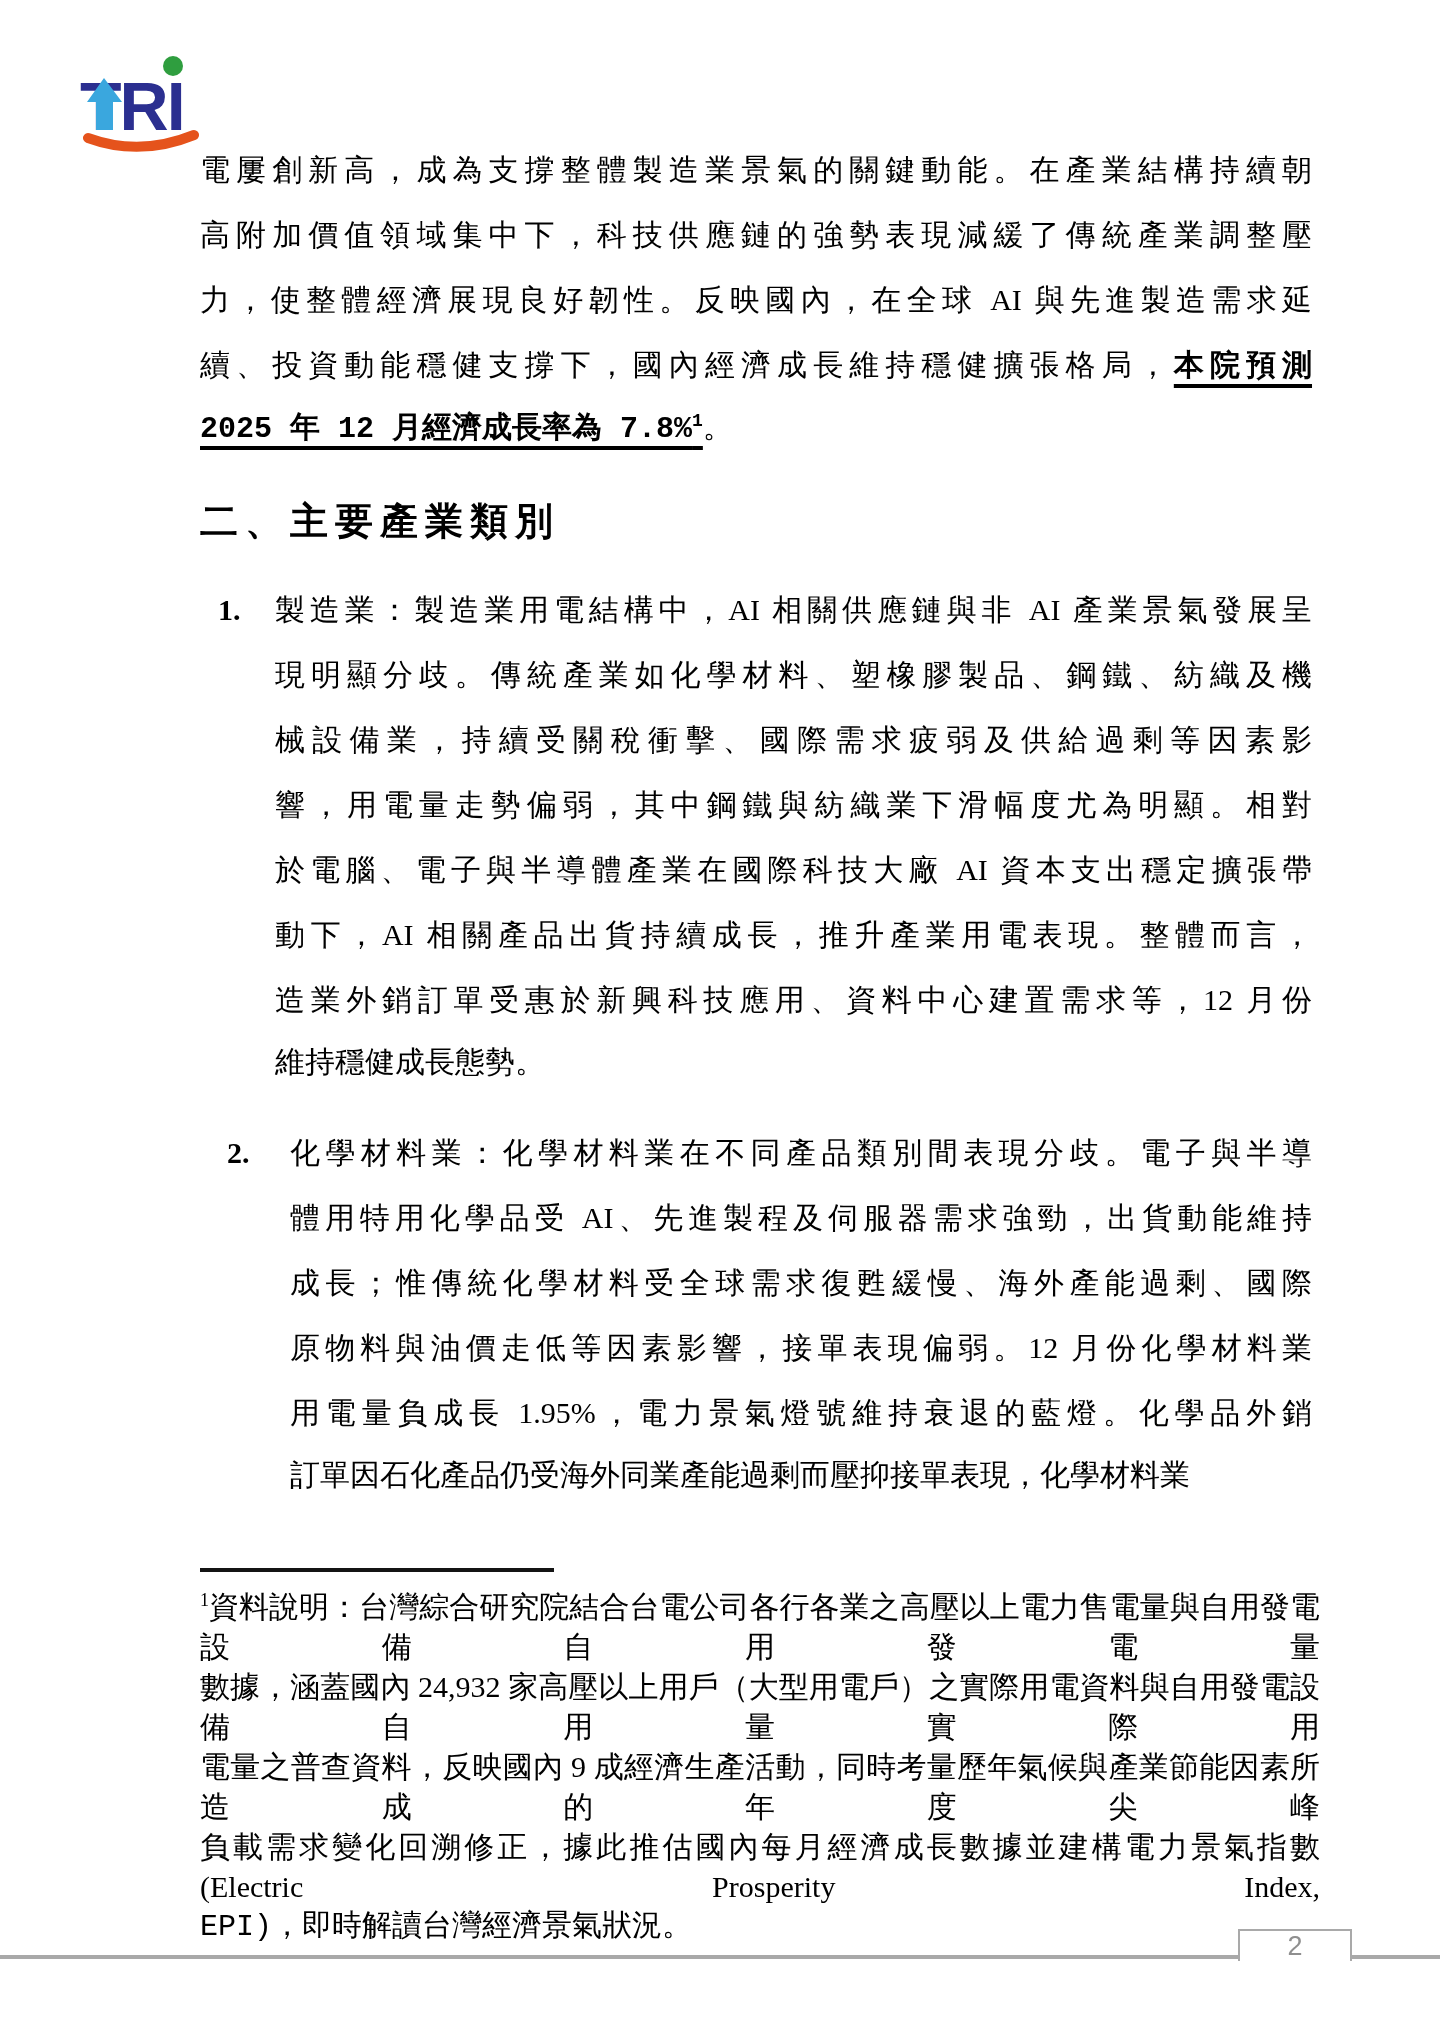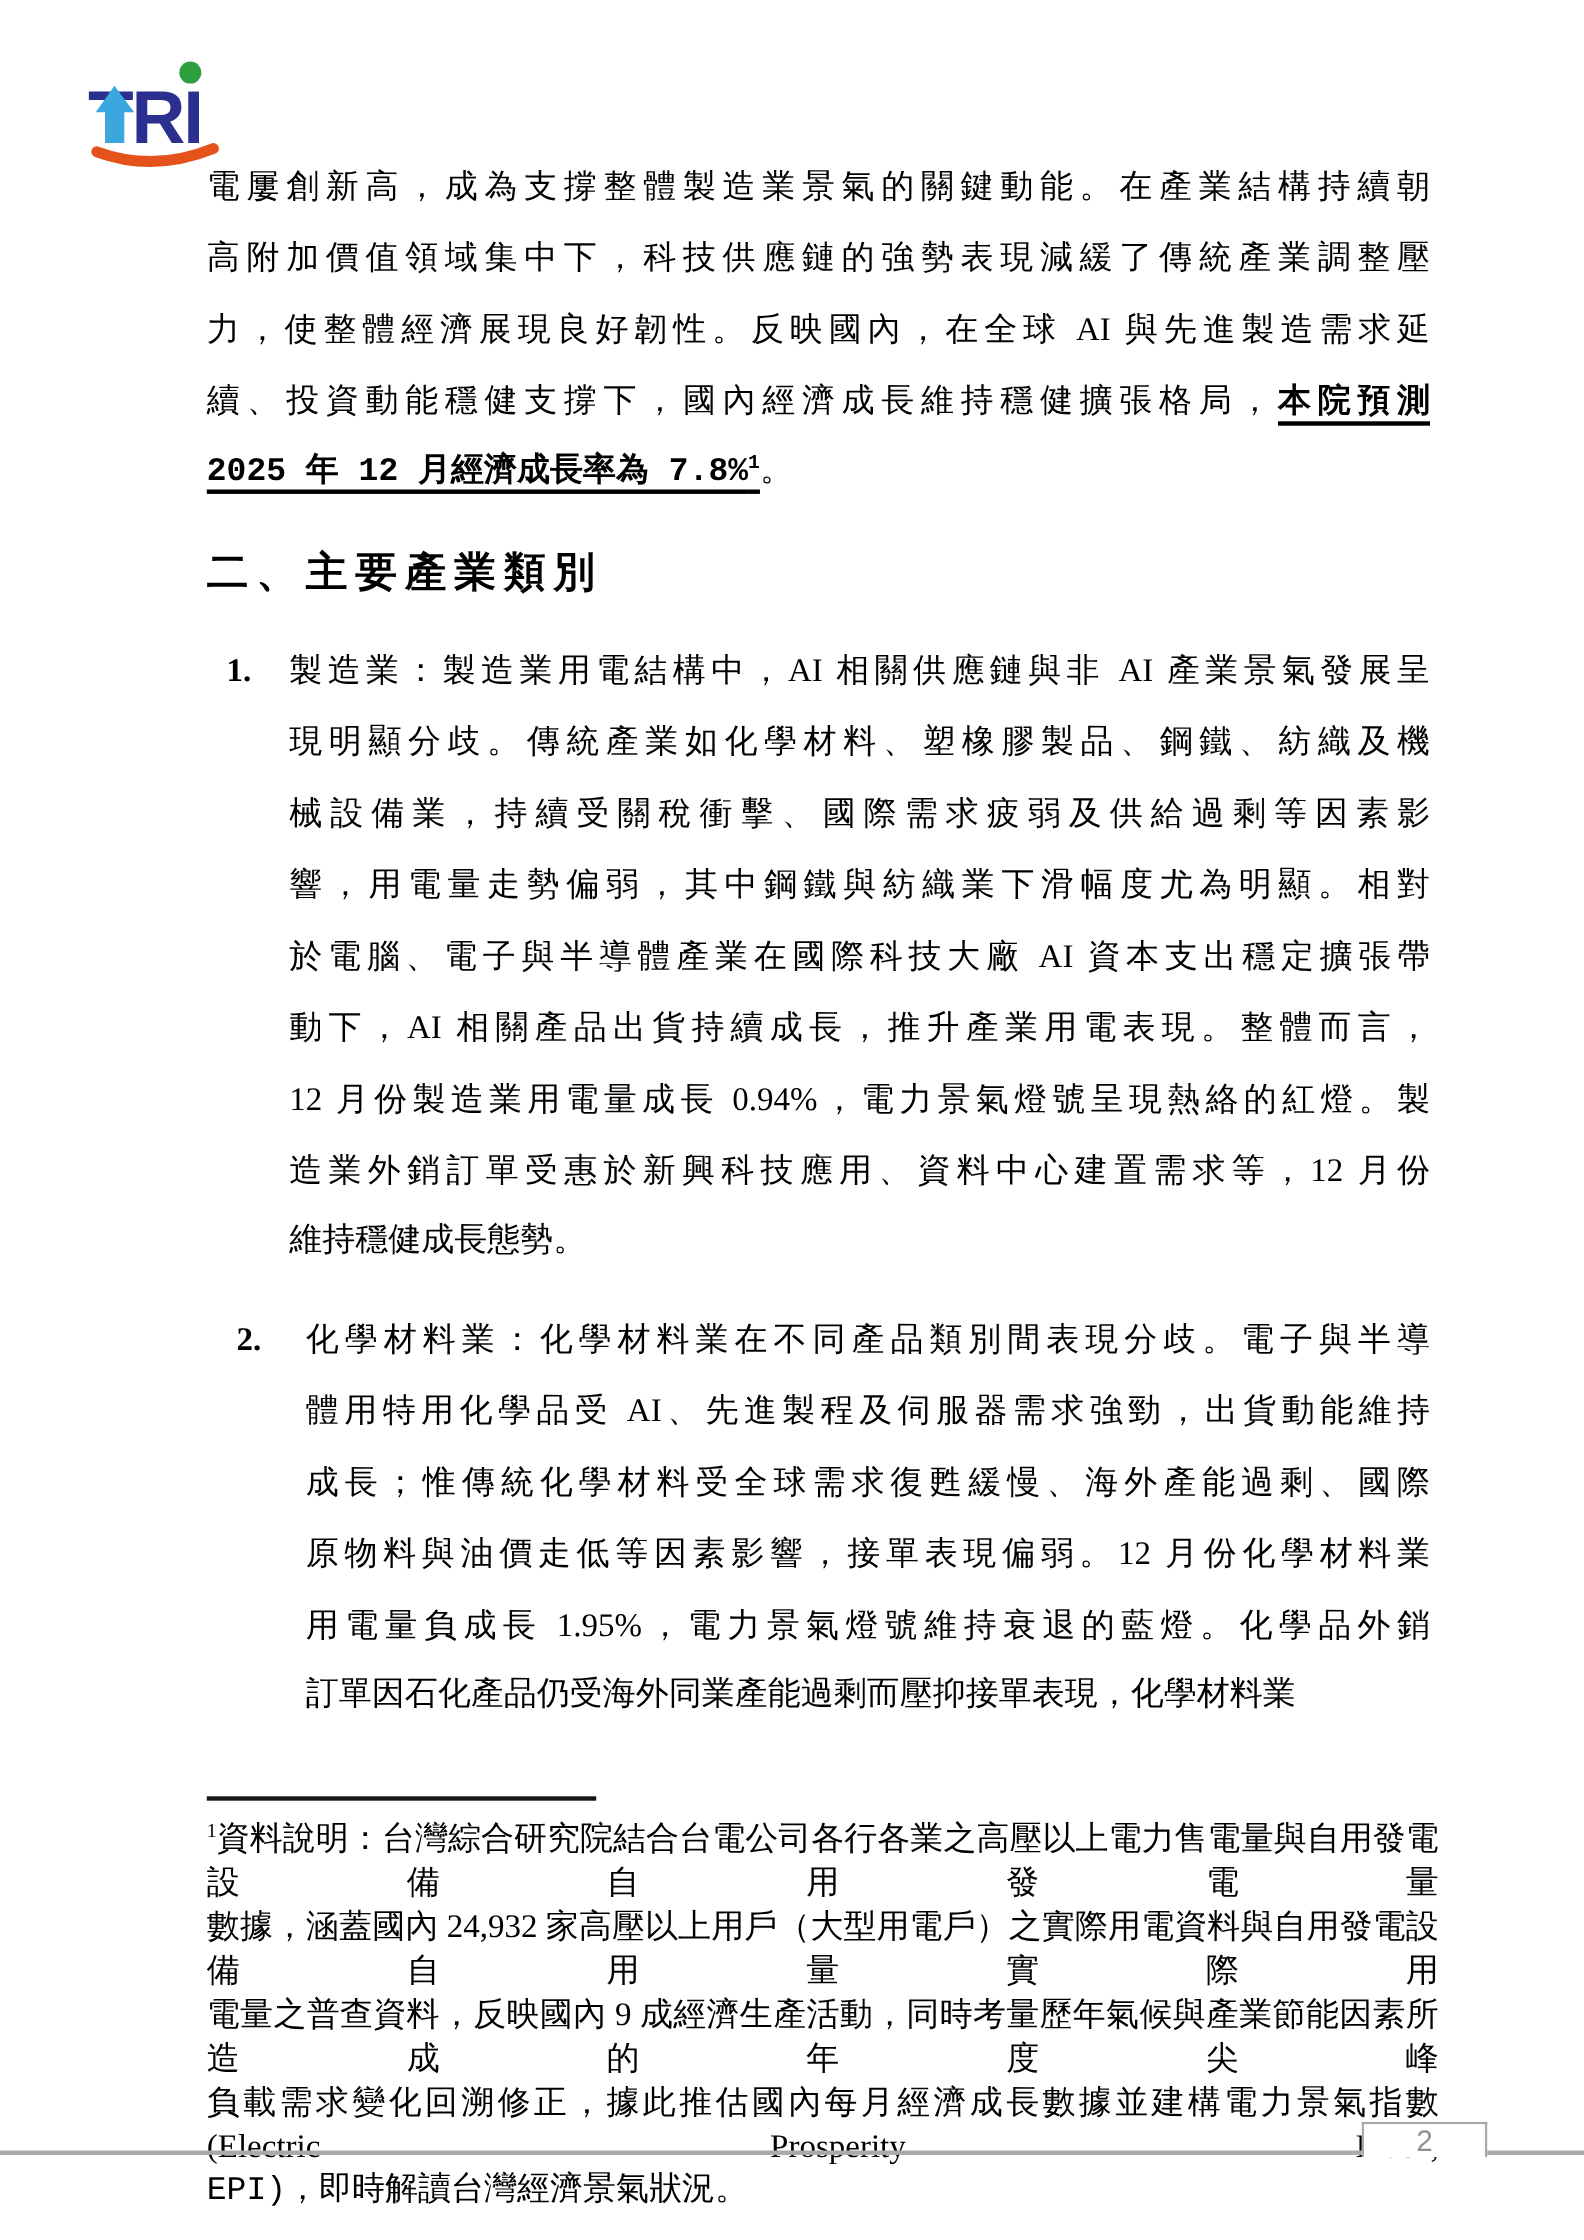--- a/index.html
+++ b/index.html
@@ -6,21 +6,21 @@
   .page {
     position:relative; width:1440px; height:2036px; background:#ffffff;
     font-family:"Liberation Serif","DejaVu Serif",serif; color:#000;
     overflow:hidden;
   }
 
   
   .logo { position:absolute; left:80px; top:50px; width:180px; height:110px; }
 
   
-  .content { position:absolute; left:188px; top:137px; width:1112px; }
+  .content { position:absolute; left:200px; top:137px; width:1112px; }
 
   .bline { font-size:30px; line-height:65px; white-space:nowrap; }
   .j { white-space:normal; text-align:justify; text-align-last:justify; text-justify:inter-character; }
   .lline { text-align:left; text-align-last:left;font-family:Liberation Mono, monospace; }
 
   .bu {
     font-weight:bold;
     text-decoration:underline;
     text-decoration-thickness:3.5px;
     text-underline-offset:9px;
@@ -90,21 +90,20 @@
 
       <div class="item item1">
         <div class="num">1.</div>
         <div class="ibody">
           <div class="bline j"><strong class="label">製造業：</strong><span>製造業用電結構中，AI 相關供應鏈與非 AI 產業景氣發展呈</span></div>
           <div class="bline j">現明顯分歧。傳統產業如化學材料、塑橡膠製品、鋼鐵、紡織及機</div>
           <div class="bline j">械設備業，持續受關稅衝擊、國際需求疲弱及供給過剩等因素影</div>
           <div class="bline j">響，用電量走勢偏弱，其中鋼鐵與紡織業下滑幅度尤為明顯。相對</div>
           <div class="bline j">於電腦、電子與半導體產業在國際科技大廠 AI 資本支出穩定擴張帶</div>
           <div class="bline j">動下，AI 相關產品出貨持續成長，推升產業用電表現。整體而言，</div>
-          <div class="bline j">12 月份製造業用電量成長 0.94%，電力景氣燈號呈現熱絡的紅燈。製</div>
           <div class="bline j">造業外銷訂單受惠於新興科技應用、資料中心建置需求等，12 月份</div>
           <div class="bline lline">維持穩健成長態勢。</div>
         </div>
       </div>
 
       <div class="item item2">
         <div class="num">2.</div>
         <div class="ibody">
           <div class="bline j"><strong class="label">化學材料業：</strong><span>化學材料業在不同產品類別間表現分歧。電子與半導</span></div>
           <div class="bline j">體用特用化學品受 AI、先進製程及伺服器需求強勁，出貨動能維持</div>

